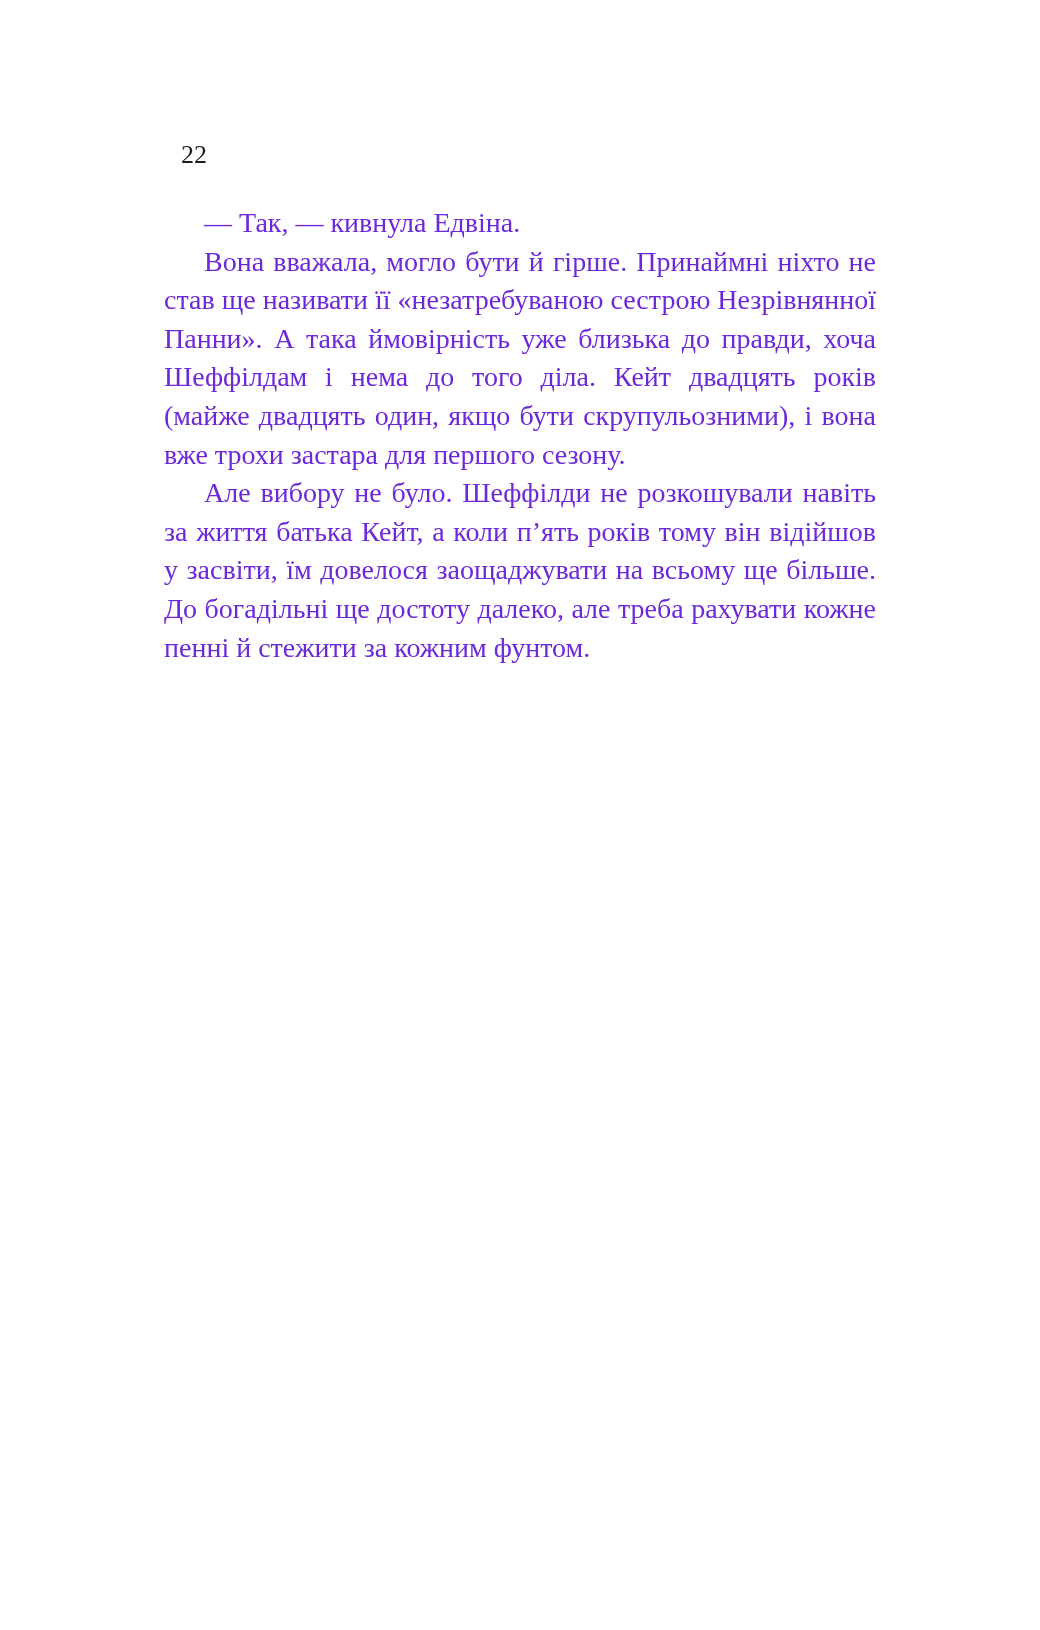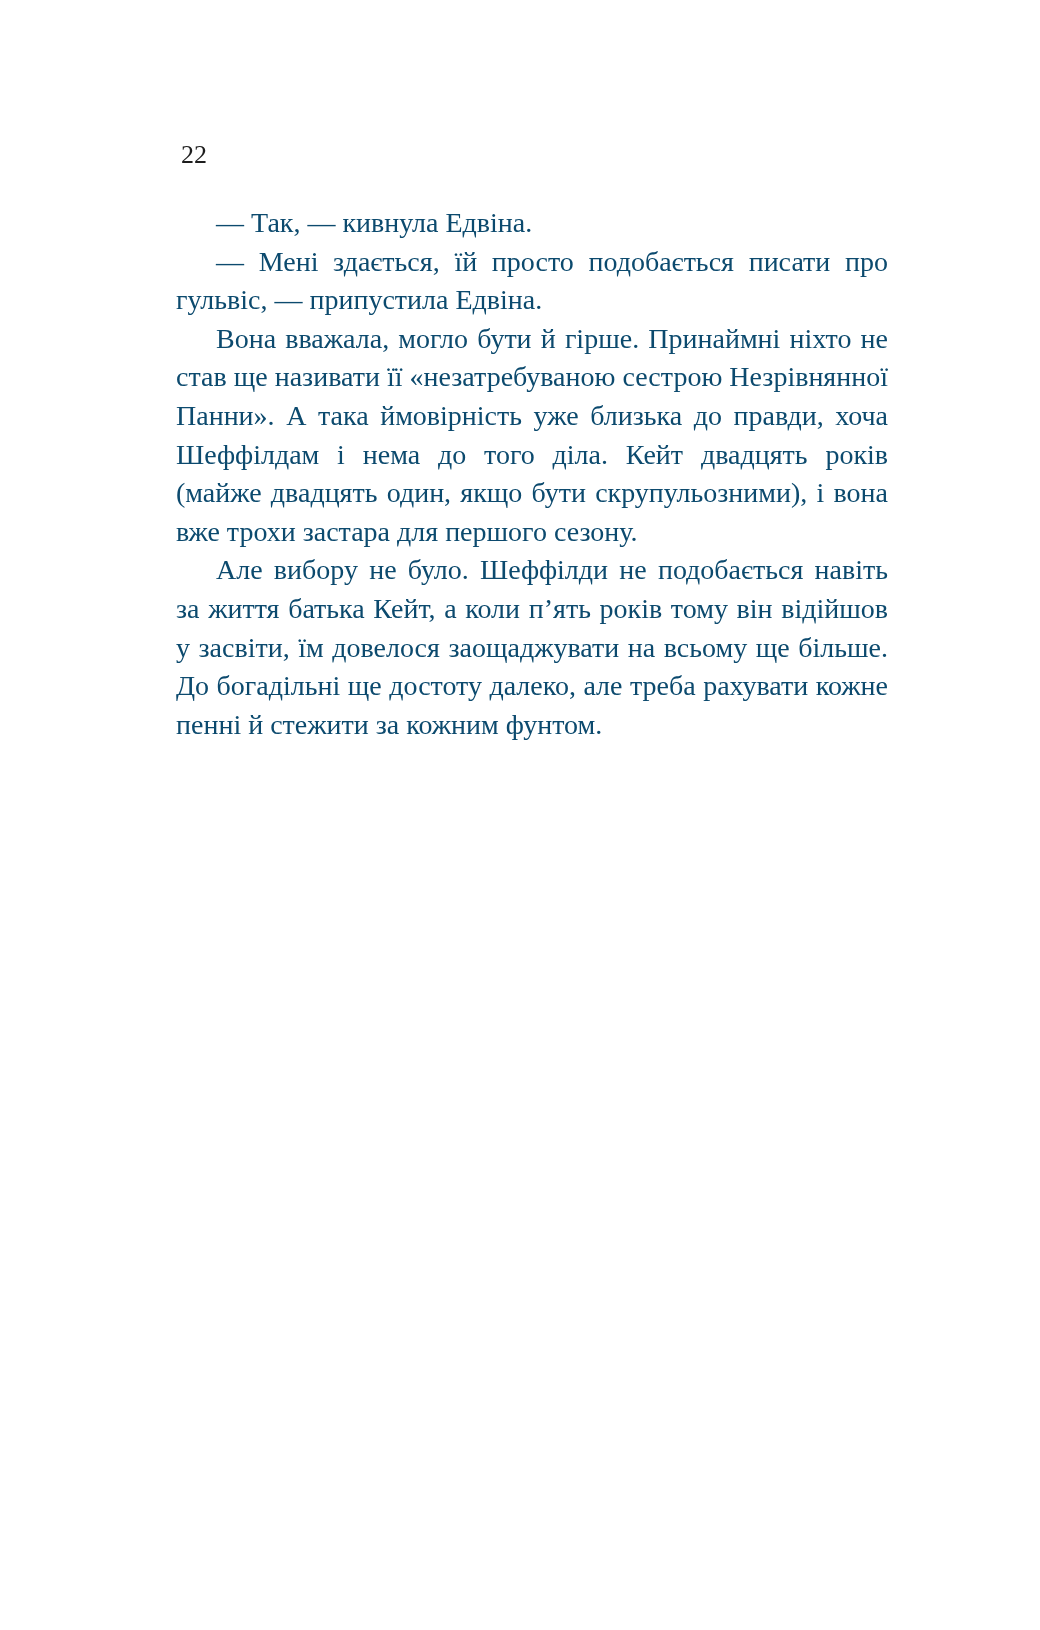--- a/index.html
+++ b/index.html
@@ -23,39 +23,38 @@
     position: absolute;
     left: 173px;
     top: 142px;
     font-size: 26px;
     line-height: 1;
     color: #1d1d1d;
   }
 
   .text-block {
     position: absolute;
-    left: 168px;
+    left: 156px;
     top: 204px;
     width: 712px;
     font-size: 28px;
     line-height: 38.6px;
     text-align: justify;
-    color: #0c4a6e;
+    color: #6d28d9;
   }
 
   .text-block p.para {
     text-indent: 40px;
     margin: 0;
   }
 </style>
 </head>
 <body>
 
 <div class="page">
   <div class="page-number">22</div>
 
   <div class="text-block">
     <p class="para">— Так, — кивнула Едвіна.</p>
-    <p class="para">— Мені здається, їй просто подобається писати про гульвіс, — припустила Едвіна.</p>
     <p class="para">Вона вважала, могло бути й гірше. Принаймні ніхто не став ще називати її «незатребуваною сестрою Незрівнянної Панни». А така ймовірність уже близька до правди, хоча Шеффілдам і нема до того діла. Кейт двадцять років (майже двадцять один, якщо бути скрупульозними), і вона вже трохи застара для першого сезону.</p>
-    <p class="para">Але вибору не було. Шеффілди не подобається навіть за життя батька Кейт, а коли п’ять років тому він відійшов у засвіти, їм довелося заощаджувати на всьому ще більше. До богадільні ще достоту далеко, але треба рахувати кожне пенні й стежити за кожним фунтом.</p>
+    <p class="para">Але вибору не було. Шеффілди не розкошували навіть за життя батька Кейт, а коли п’ять років тому він відійшов у засвіти, їм довелося заощаджувати на всьому ще більше. До богадільні ще достоту далеко, але треба рахувати кожне пенні й стежити за кожним фунтом.</p>
   </div>
 </div>
 
 </body></html>

